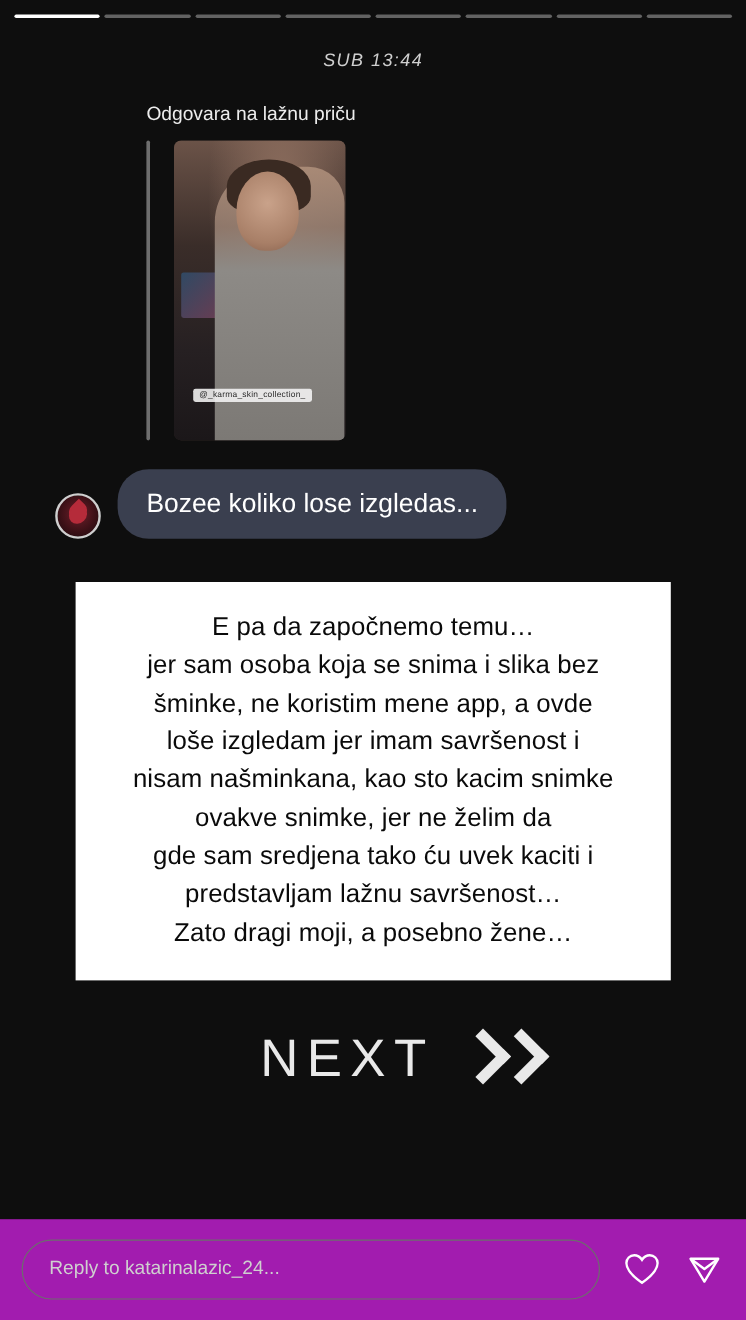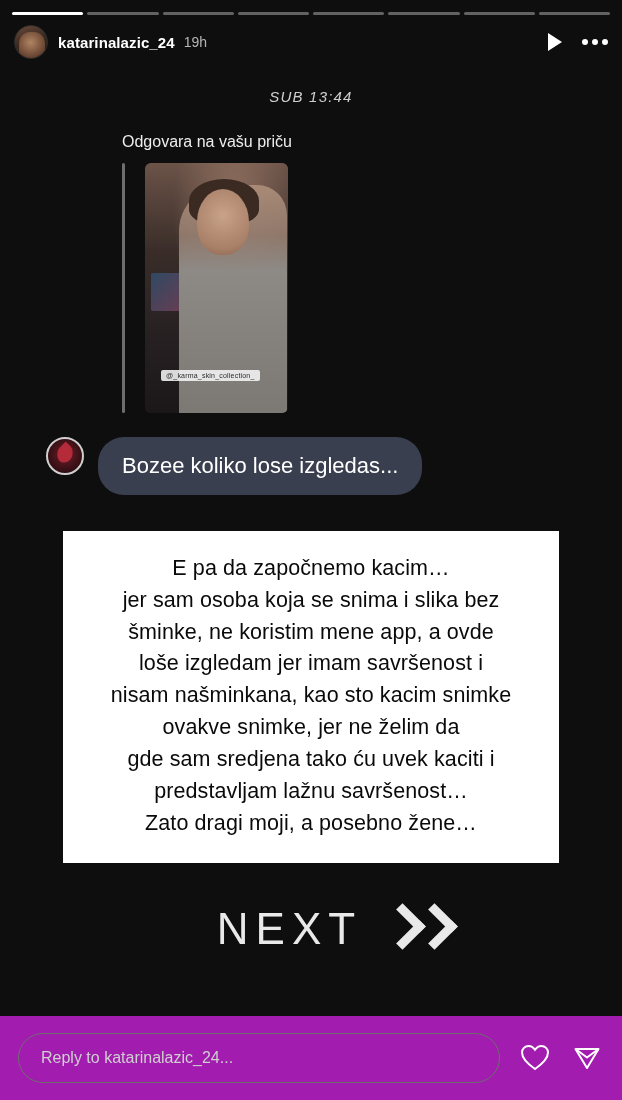--- a/index.html
+++ b/index.html
@@ -161,21 +161,21 @@
     font-size: 7px;
     padding: 2px 5px;
     border-radius: 2px;
     letter-spacing: 0.2px;
     white-space: nowrap;
   }
 
   
   .msg-row {
     display: flex;
-    align-items: flex-start;
+    align-items: flex-end;
     margin: 24px 0 0 46px;
   }
   .msg-avatar {
     width: 38px; height: 38px;
     border-radius: 50%;
     background: radial-gradient(circle at 50% 45%, #6e1f2a 0%, #3a1016 60%, #1d0a0e 100%);
     border: 2px solid #cfcfcf;
     flex: 0 0 auto;
     position: relative;
     overflow: hidden;
@@ -283,61 +283,45 @@
     <div class="progress-seg done"></div>
     <div class="progress-seg"></div>
     <div class="progress-seg"></div>
     <div class="progress-seg"></div>
     <div class="progress-seg"></div>
     <div class="progress-seg"></div>
     <div class="progress-seg"></div>
     <div class="progress-seg"></div>
   </div>
 
-  <div class="header">
-    <div class="avatar"></div>
-    <div class="username">katarinalazic_24</div>
-    <div class="timestamp">19h</div>
-    <div class="header-spacer"></div>
-    <div class="hdr-btn">
-      <span class="play-icon"></span>
-    </div>
-    <div class="hdr-btn">
-      <span class="dots">
-          <span></span>
-          <span></span>
-          <span></span>
-        </span>
-    </div>
-  </div>
 
   <div class="sub-time">SUB 13:44</div>
 
   <div class="reply-block">
-    <div class="reply-label">Odgovara na vašu priču</div>
+    <div class="reply-label">Odgovara na lažnu priču</div>
     <div class="quote-wrap">
       <div class="quote-bar"></div>
       <div class="thumb">
         <div class="bg"></div>
         <div class="screen"></div>
         <div class="person"></div>
         <div class="hair"></div>
         <div class="face"></div>
         <div class="thumb-tag">@_karma_skin_collection_</div>
       </div>
     </div>
   </div>
 
   <div class="msg-row">
     <div class="msg-avatar"></div>
     <div class="bubble">Bozee koliko lose izgledas...</div>
   </div>
 
   <div class="text-card">
-    <div>E pa da započnemo kacim…</div>
+    <div>E pa da započnemo temu…</div>
     <div>jer sam osoba koja se snima i slika bez</div>
     <div>šminke, ne koristim mene app, a ovde</div>
     <div>loše izgledam jer imam savršenost i</div>
     <div>nisam našminkana, kao sto kacim snimke</div>
     <div>ovakve snimke, jer ne želim da</div>
     <div>gde sam sredjena tako ću uvek kaciti i</div>
     <div>predstavljam lažnu savršenost…</div>
     <div>Zato dragi moji, a posebno žene…</div>
   </div>
 

